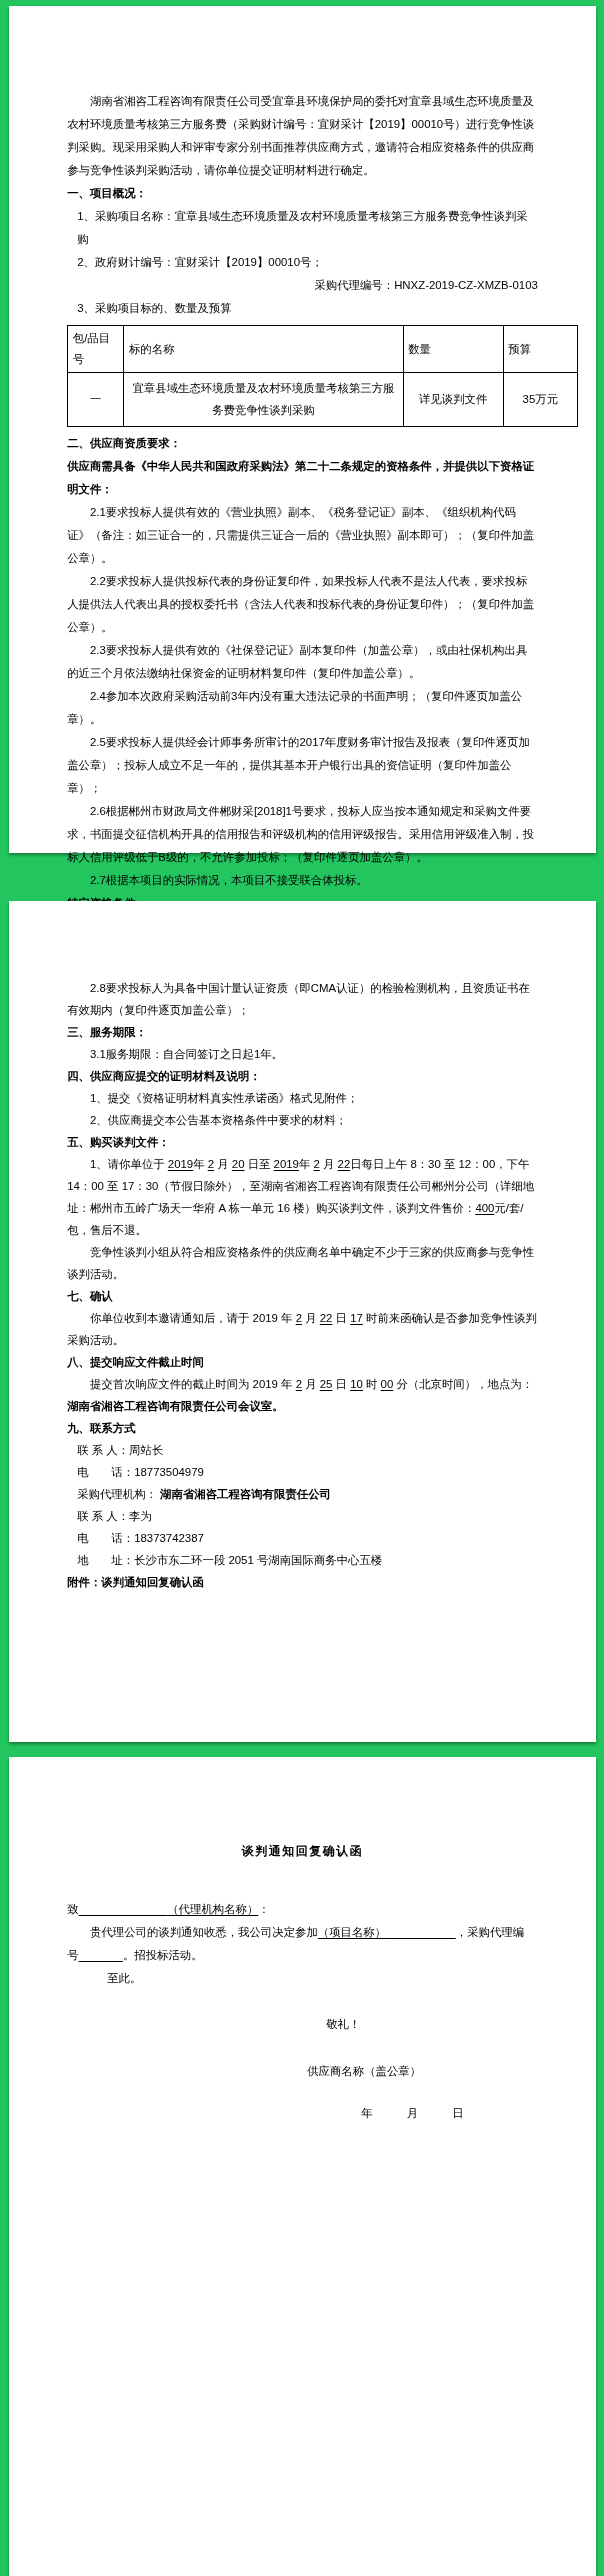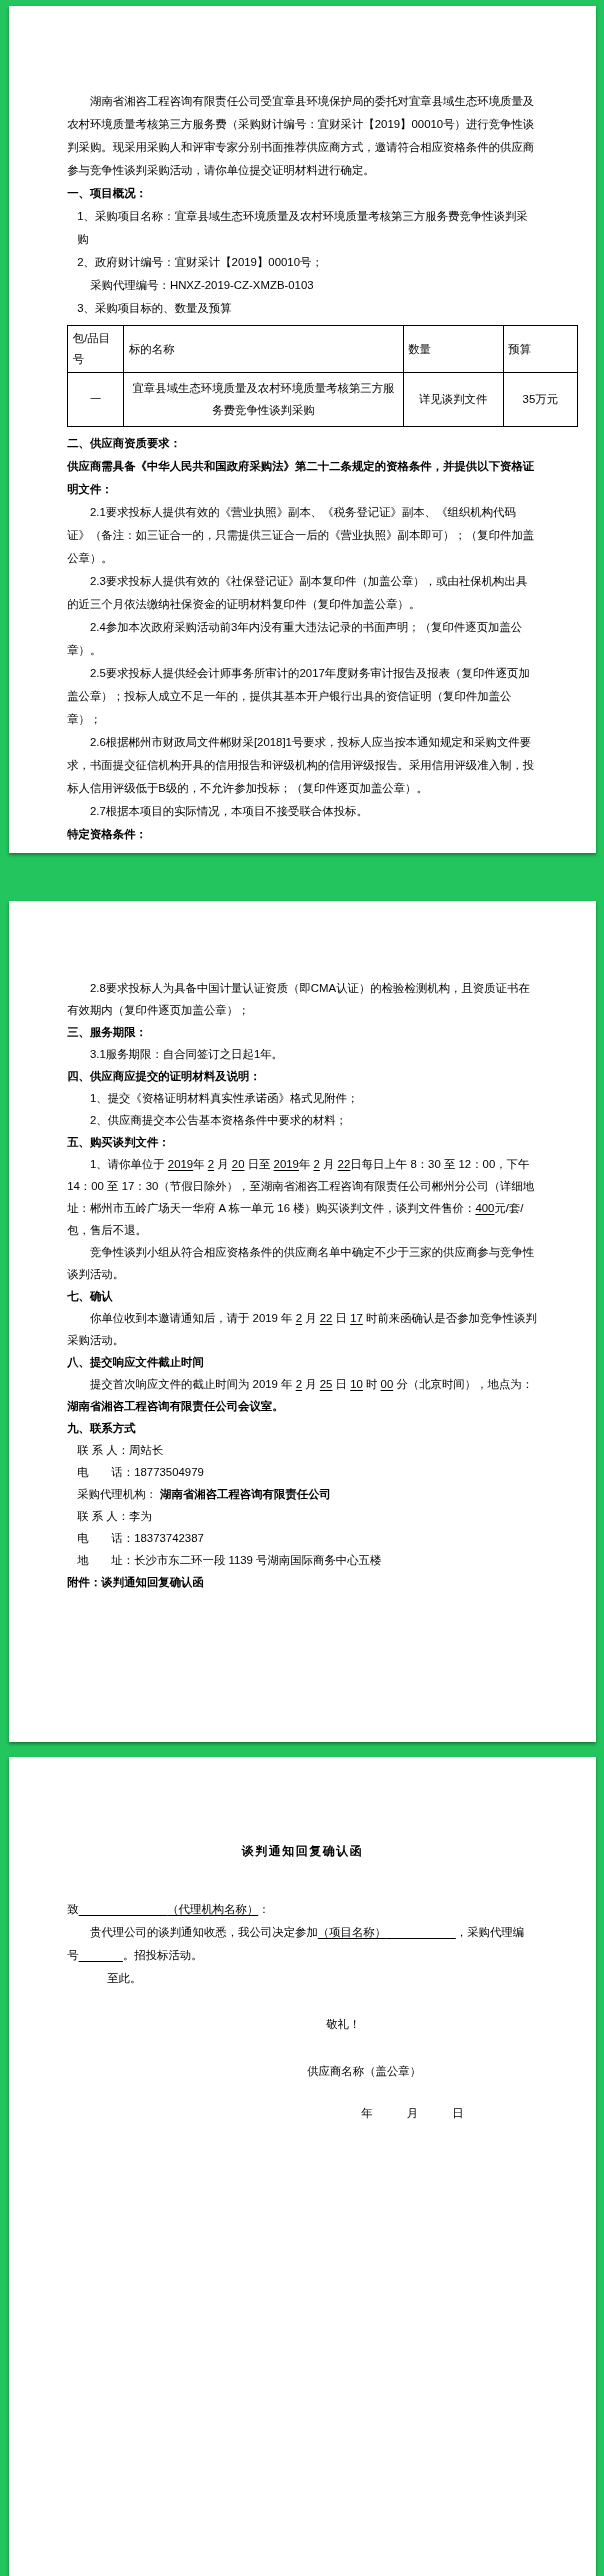--- a/index.html
+++ b/index.html
@@ -40,21 +40,21 @@
 <body>
 
 <div id="screen">
 
   <div class="page page1">
     <div class="content">
       <p class="indent">湖南省湘咨工程咨询有限责任公司受宜章县环境保护局的委托对宜章县域生态环境质量及农村环境质量考核第三方服务费（采购财计编号：宜财采计【2019】00010号）进行竞争性谈判采购。现采用采购人和评审专家分别书面推荐供应商方式，邀请符合相应资格条件的供应商参与竞争性谈判采购活动，请你单位提交证明材料进行确定。</p>
       <p class="h">一、项目概况：</p>
       <p class="item">1、采购项目名称：宜章县域生态环境质量及农村环境质量考核第三方服务费竞争性谈判采购</p>
       <p class="item">2、政府财计编号：宜财采计【2019】00010号；</p>
-      <p class="item" style="padding-left:23px;">采购代理编号：HNXZ-2019-CZ-XMZB-0103</p>
+      <p class="item" style="padding-left:23px;text-align:right;">采购代理编号：HNXZ-2019-CZ-XMZB-0103</p>
       <p class="item">3、采购项目标的、数量及预算</p>
 
       <table class="tbl">
         <tbody>
           <tr class="hdr">
             <td class="c1">包/品目号</td>
             <td class="c2">标的名称</td>
             <td class="c3">数量</td>
             <td class="c4">预算</td>
           </tr>
@@ -63,20 +63,21 @@
             <td class="c2">宜章县域生态环境质量及农村环境质量考核第三方服务费竞争性谈判采购</td>
             <td class="c3">详见谈判文件</td>
             <td class="c4">35万元</td>
           </tr>
         </tbody>
       </table>
 
       <p class="h mt6">二、供应商资质要求：</p>
       <p class="h">供应商需具备《中华人民共和国政府采购法》第二十二条规定的资格条件，并提供以下资格证明文件：</p>
       <p class="indent">2.1要求投标人提供有效的《营业执照》副本、《税务登记证》副本、《组织机构代码证》（备注：如三证合一的，只需提供三证合一后的《营业执照》副本即可）；（复印件加盖公章）。</p>
+      <p class="indent">2.2要求投标人提供投标代表的身份证复印件，如果投标人代表不是法人代表，要求投标人提供法人代表出具的授权委托书（含法人代表和投标代表的身份证复印件）；（复印件加盖公章）。</p>
       <p class="indent">2.3要求投标人提供有效的《社保登记证》副本复印件（加盖公章），或由社保机构出具的近三个月依法缴纳社保资金的证明材料复印件（复印件加盖公章）。</p>
       <p class="indent">2.4参加本次政府采购活动前3年内没有重大违法记录的书面声明；（复印件逐页加盖公章）。</p>
       <p class="indent">2.5要求投标人提供经会计师事务所审计的2017年度财务审计报告及报表（复印件逐页加盖公章）；投标人成立不足一年的，提供其基本开户银行出具的资信证明（复印件加盖公章）；</p>
       <p class="indent">2.6根据郴州市财政局文件郴财采[2018]1号要求，投标人应当按本通知规定和采购文件要求，书面提交征信机构开具的信用报告和评级机构的信用评级报告。采用信用评级准入制，投标人信用评级低于B级的，不允许参加投标；（复印件逐页加盖公章）。</p>
       <p class="indent">2.7根据本项目的实际情况，本项目不接受联合体投标。</p>
       <p class="h">特定资格条件：</p>
     </div>
   </div>
 
   <div class="page page2">
@@ -94,21 +95,21 @@
       <p class="indent"><span>你单位收到本邀请通知后，请于 2019 年 </span><span class="u">2</span><span> 月 </span><span class="u">22</span><span> 日 </span><span class="u">17</span><span> 时前来函确认是否参加竞争性谈判采购活动。</span></p>
       <p class="h">八、提交响应文件截止时间</p>
       <p class="indent"><span>提交首次响应文件的截止时间为 2019 年 </span><span class="u">2</span><span> 月 </span><span class="u">25</span><span> 日 </span><span class="u">10</span><span> 时 </span><span class="u">00</span><span> 分（北京时间），地点为：</span><span class="b">湖南省湘咨工程咨询有限责任公司会议室。</span></p>
       <p class="h">九、联系方式</p>
 
       <p class="contact-row"><span>联 系 人：</span><span>周站长</span></p>
       <p class="contact-row"><span>电　　话：</span><span>18773504979</span></p>
       <p class="contact-row"><span>采购代理机构： </span><span class="b">湖南省湘咨工程咨询有限责任公司</span></p>
       <p class="contact-row"><span>联 系 人：</span><span>李为</span></p>
       <p class="contact-row"><span>电　　话：</span><span>18373742387</span></p>
-      <p class="contact-row"><span>地　　址：</span><span>长沙市东二环一段 1139 号湖南国际商务中心五楼</span></p>
+      <p class="contact-row"><span>地　　址：</span><span>长沙市东二环一段 2051 号湖南国际商务中心五楼</span></p>
 
       <p class="h">附件：谈判通知回复确认函</p>
     </div>
   </div>
 
   <div class="page page3">
     <div class="content">
       <p class="letter-title">谈判通知回复确认函</p>
       <p class="to-line"><span>致</span><span class="u">&nbsp;&nbsp;&nbsp;&nbsp;&nbsp;&nbsp;&nbsp;&nbsp;&nbsp;&nbsp;&nbsp;&nbsp;&nbsp;&nbsp;&nbsp;&nbsp;&nbsp;&nbsp;&nbsp;&nbsp;&nbsp;&nbsp;&nbsp;&nbsp;&nbsp;&nbsp;&nbsp;&nbsp;</span><span class="u">（代理机构名称）</span><span>：</span></p>
       <p class="indent"><span>贵代理公司的谈判通知收悉，我公司决定参加</span><span class="u">（项目名称）</span><span class="u">&nbsp;&nbsp;&nbsp;&nbsp;&nbsp;&nbsp;&nbsp;&nbsp;&nbsp;&nbsp;&nbsp;&nbsp;&nbsp;&nbsp;&nbsp;&nbsp;&nbsp;&nbsp;&nbsp;&nbsp;&nbsp;&nbsp;</span><span>，采购代理编号</span><span class="u">&nbsp;&nbsp;&nbsp;&nbsp;&nbsp;&nbsp;&nbsp;&nbsp;&nbsp;&nbsp;&nbsp;&nbsp;&nbsp;&nbsp;</span><span>。招投标活动。</span></p>

